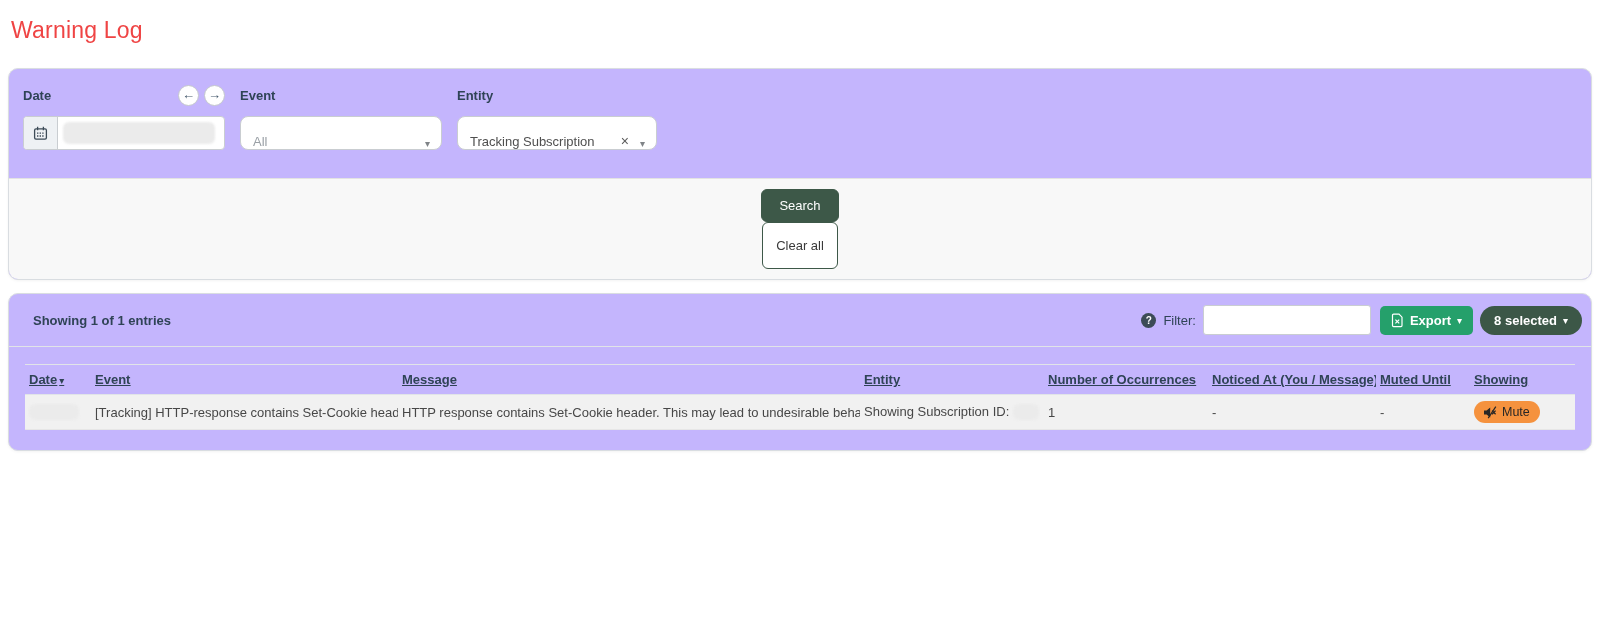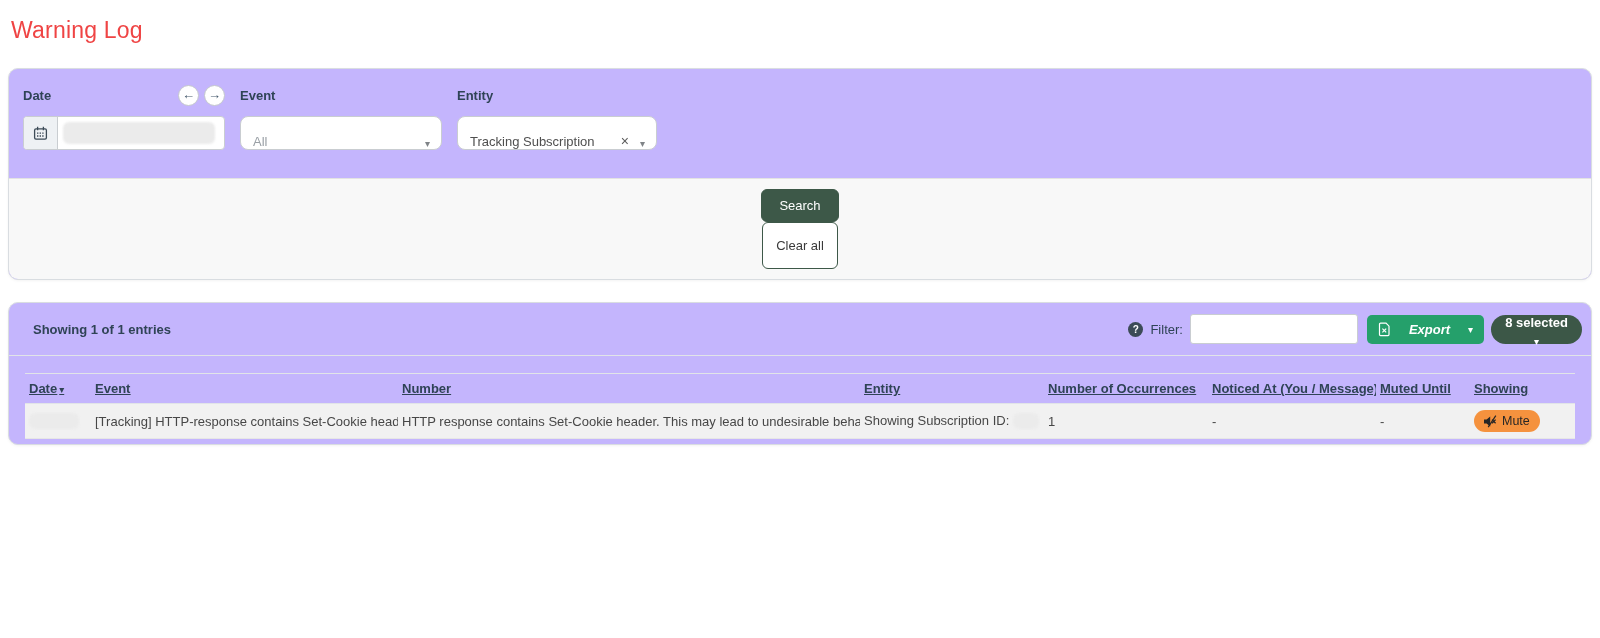--- a/index.html
+++ b/index.html
@@ -54,45 +54,45 @@
   }
   .btn-search {
     background:#3d5848; color:#fff; border:1px solid #3d5848; border-radius:6px;
     padding:8px 17px; font-size:13px; cursor:pointer; font-family:inherit;
   }
   .btn-clear {
     background:#fff; color:#3a3a3a; border:1px solid #3d5848; border-radius:6px;
     padding:15px 13px; font-size:13px; cursor:pointer; font-family:inherit;text-align:center;
   }
   
-  .table-card { margin-top:22px; padding-bottom:5px; }
+  .table-card { margin-top:13px; padding-bottom:20px; }
   .toolbar {
     display:flex; justify-content:space-between; align-items:center;
     padding:11px 9px 11px 24px; border-bottom:1px solid #e1e4e8;
   }
   .summary { font-weight:700; color:#2f4356; }
   .toolbar-right { display:flex; align-items:center; gap:7px; }
   .help-badge {
     width:15px; height:15px; border-radius:50%; background:#3c4b57; color:#fff;
     font-size:10px; font-weight:700; display:flex; align-items:center; justify-content:center;
   }
   .filter-label { font-weight:400; color:#2f4356; }
   .filter-input {
     width:168px; height:30px; border:1px solid #c9cdd1; border-radius:3px;
     padding:0 8px; font-size:13px; font-family:inherit; margin-right:2px;
   }
   .btn-export {
-    display:inline-flex; align-items:center; gap:18px;
+    display:inline-flex; align-items:center; gap:6px;
     background:#25a06b; color:#fff; border:none; border-radius:5px;
-    height:29px; padding:0 11px; font-weight:700; font-size:13px; cursor:pointer; font-family:inherit;font-style:italic;
+    height:29px; padding:0 11px; font-weight:700; font-size:13px; cursor:pointer; font-family:inherit;
   }
   .btn-selected {
     display:inline-flex; align-items:center; gap:6px;
     background:#3c5747; color:#fff; border:none; border-radius:15px;
-    height:29px; padding:0 14px; font-weight:700; font-size:13px; cursor:pointer; font-family:inherit;flex-direction:column;
+    height:29px; padding:0 14px; font-weight:700; font-size:13px; cursor:pointer; font-family:inherit;
   }
   .btn-caret { color:#fff; font-size:10px; }
   .table-wrap { padding:17px 16px 0 16px; }
   table { width:100%; border-collapse:collapse; table-layout:fixed; font-size:13px; }
   thead th {
     text-align:left; font-weight:700; color:#2f4356;
     border-top:1px solid #e1e4e8; border-bottom:1px solid #e1e4e8;
     padding:7px 8px 7px 4px; white-space:nowrap; overflow:hidden;text-decoration:underline;
   }
   .sort-link { text-decoration:underline; color:inherit; cursor:pointer; }
@@ -206,21 +206,21 @@
       </colgroup>
       <thead>
         <tr>
           <th>
             <span class="sort-link">Date</span><span class="sort-caret">▾</span>
           </th>
           <th>
             <span class="sort-link">Event</span>
           </th>
           <th>
-            <span>Number</span>
+            <span>Message</span>
           </th>
           <th>
             <span class="sort-link">Entity</span>
           </th>
           <th>
             <span class="sort-link">Number of Occurrences</span>
           </th>
           <th>
             <span class="sort-link">Noticed At (You / Message)</span>
           </th>

